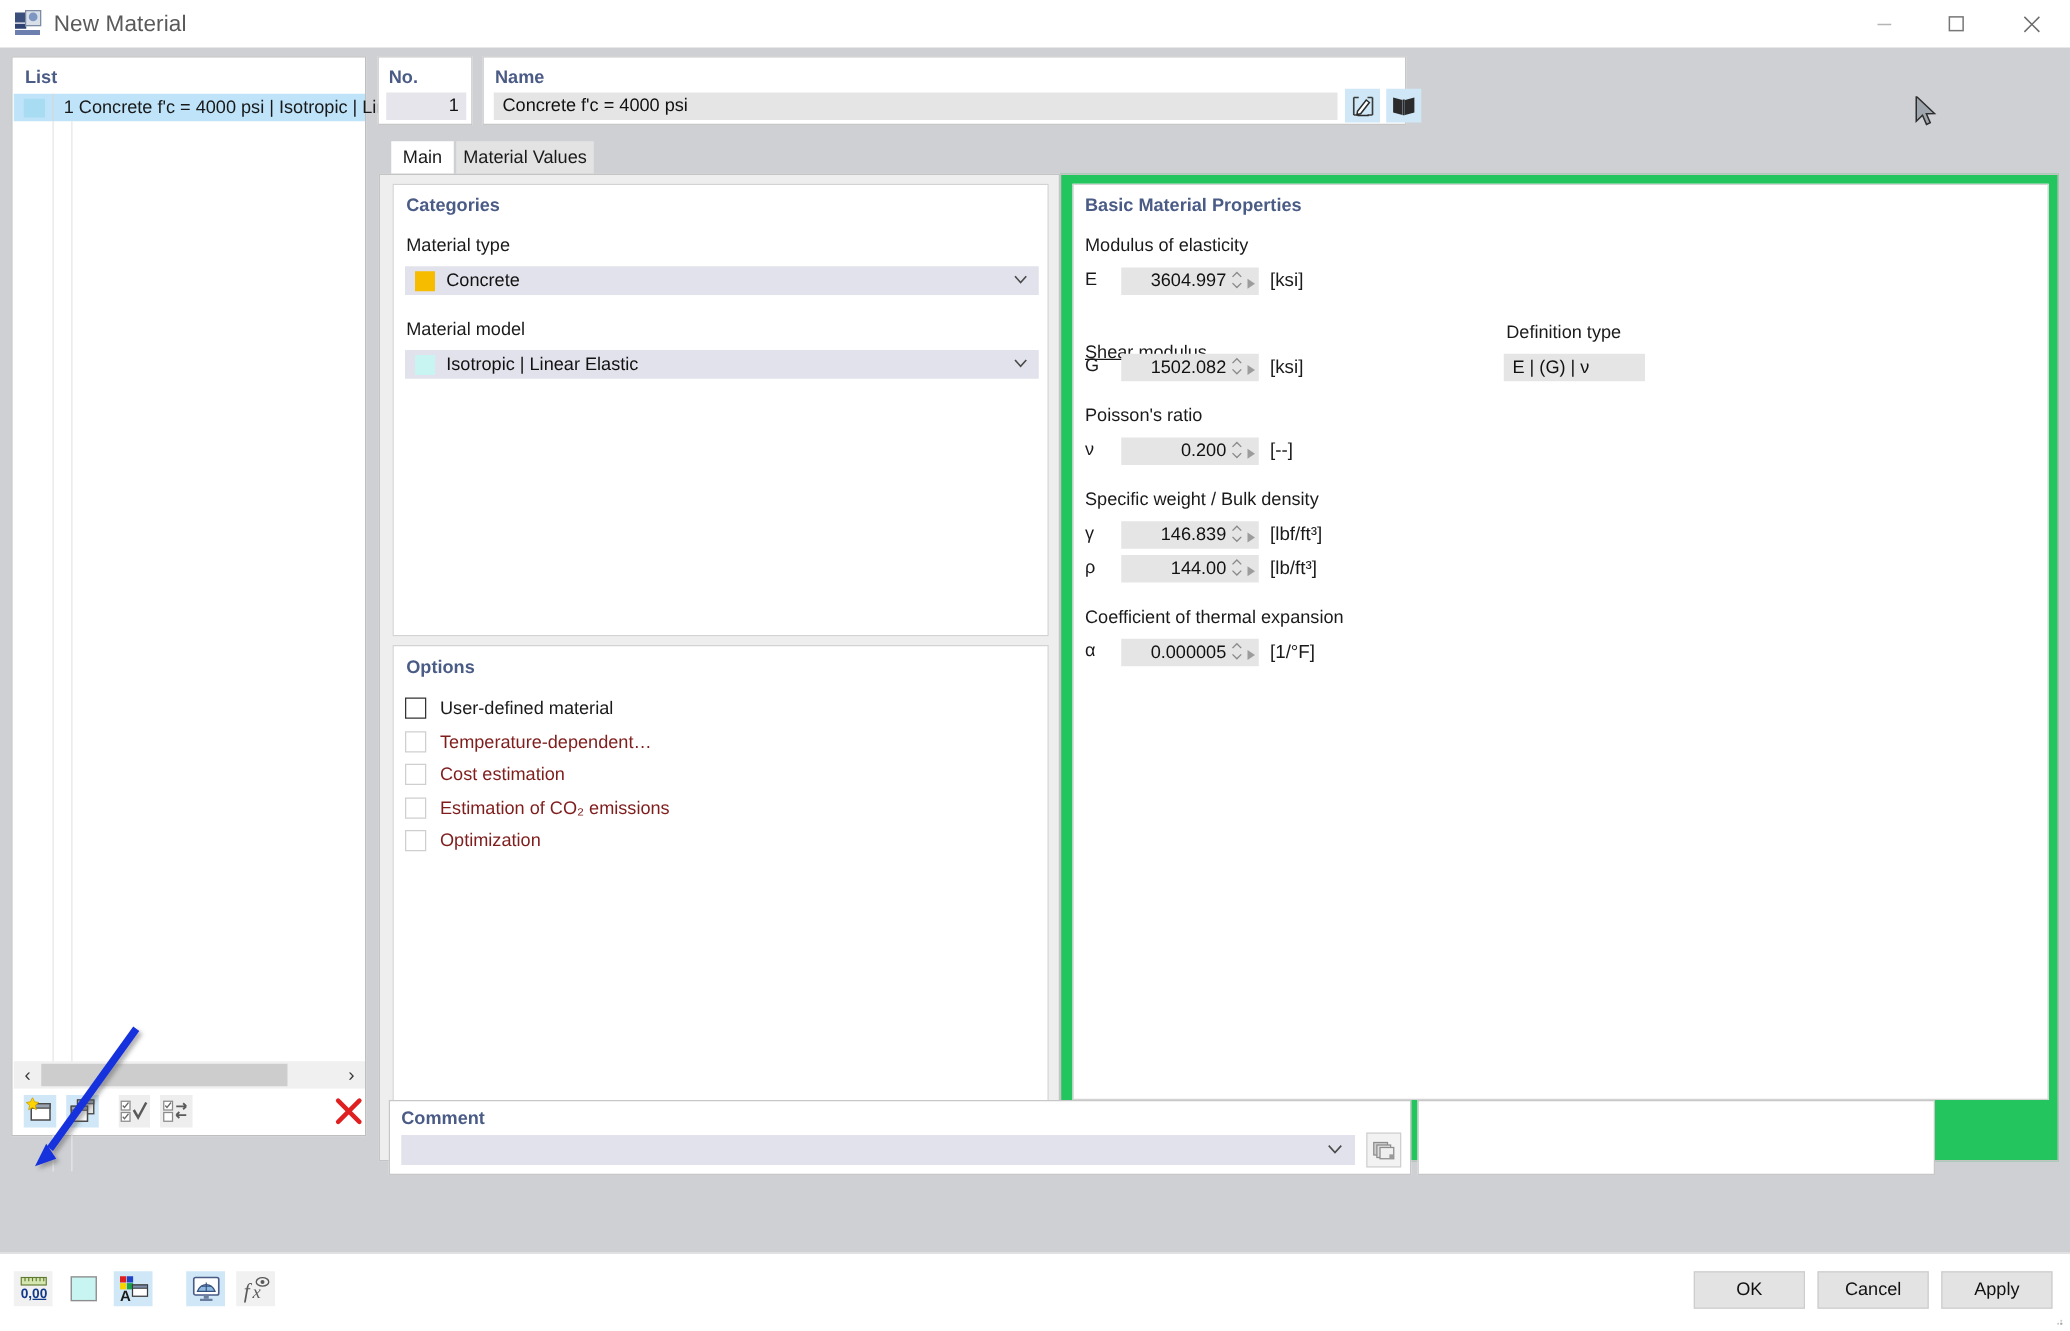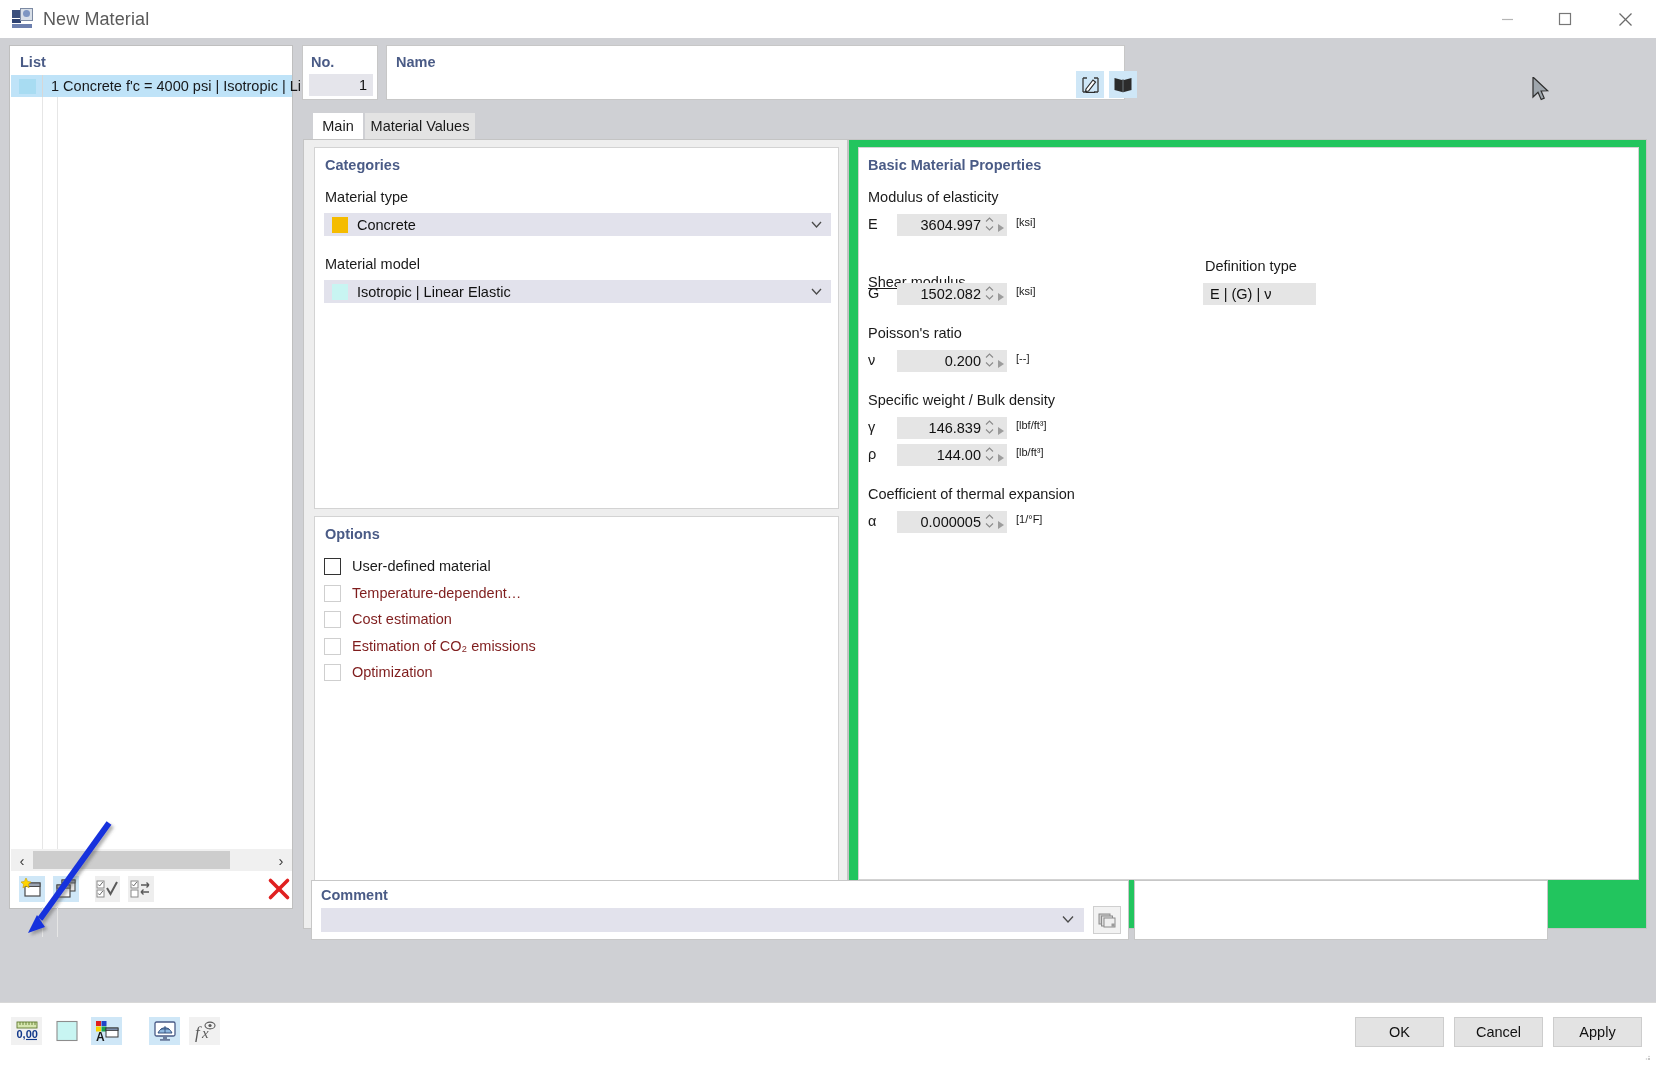--- a/index.html
+++ b/index.html
@@ -149,28 +149,28 @@
     font-size:14.5px; color:#111; text-align:right;
     box-sizing:border-box; line-height:22px; padding-right:26px;
   }
   .spin-up, .spin-dn {
     position:absolute; right:17px; width:9px; height:6px;
     display:flex; align-items:center; justify-content:center;
   }
   .spin-up { top:3px; }
   .spin-dn { top:12px; }
   .spin-right { position:absolute; right:5px; top:6px; }
-  .unit { position:absolute; font-size:11px; color:#1a1a1a; }
+  .unit { position:absolute; font-size:15px; color:#1a1a1a; }
   .sym { position:absolute; font-size:14.5px; color:#1a1a1a; }
 
   .roval { position:absolute; height:22px; background:#e5e5e5; font-size:14.5px; color:#111;
            padding-left:7px; box-sizing:border-box; line-height:22px; }
 
   
-  .cbrow { position:absolute; display:flex; }
+  .cbrow { position:absolute; display:flex; align-items:center; }
   .cbox { width:17px; height:17px; box-sizing:border-box; background:#ffffff; flex:none; }
   .cbox.enabled { border:1.6px solid #333333; }
   .cbox.disabled { border:1.4px solid #cfcfcf; }
   .cblabel { margin-left:11px; font-size:14.5px; }
   .cblabel.enabled { color:#1a1a1a; }
   .cblabel.disabled { color:#7f1d1d; }
 
   
   #comment-panel { left: 311px; top: 880px; width: 818px; height: 60px; }
   #comment-panel .hdr { position:absolute; left:9px; top:6px; }
@@ -311,20 +311,21 @@
     </g>
   </svg>
 
   <div class="panel" id="no-panel">
     <div class="panel-title hdr">No.</div>
     <div class="no-field">1</div>
   </div>
 
   <div class="panel" id="name-panel">
     <div class="panel-title hdr">Name</div>
+    <div class="name-field">Concrete f'c = 4000 psi</div>
     <div class="icon-btn" id="name-edit-btn">
       <svg width="19" height="18" viewBox="0 0 19 18">
         <path d="M2,2 L2,16 M2,2 L6,2 M2,16 L6,16 M17,2 L17,16 M17,2 L13,2 M17,16 L13,16" fill="none" stroke="#3a3a3a" stroke-width="1.3"></path>
         <path d="M5,13 L12,4 L14.5,6 L7.5,15 L4.6,15.6 Z" fill="#ffffff" stroke="#2b2b2b" stroke-width="1.2"></path>
         <line x1="5" y1="16.4" x2="14" y2="16.4" stroke="#2b2b2b" stroke-width="1.2"></line>
       </svg>
     </div>
     <div class="icon-btn" id="name-lib-btn">
       <svg width="20" height="17" viewBox="0 0 20 17">
         <path d="M1.5,2 L9,4 L9,16 L1.5,14 Z" fill="#2b2b2b"></path>

